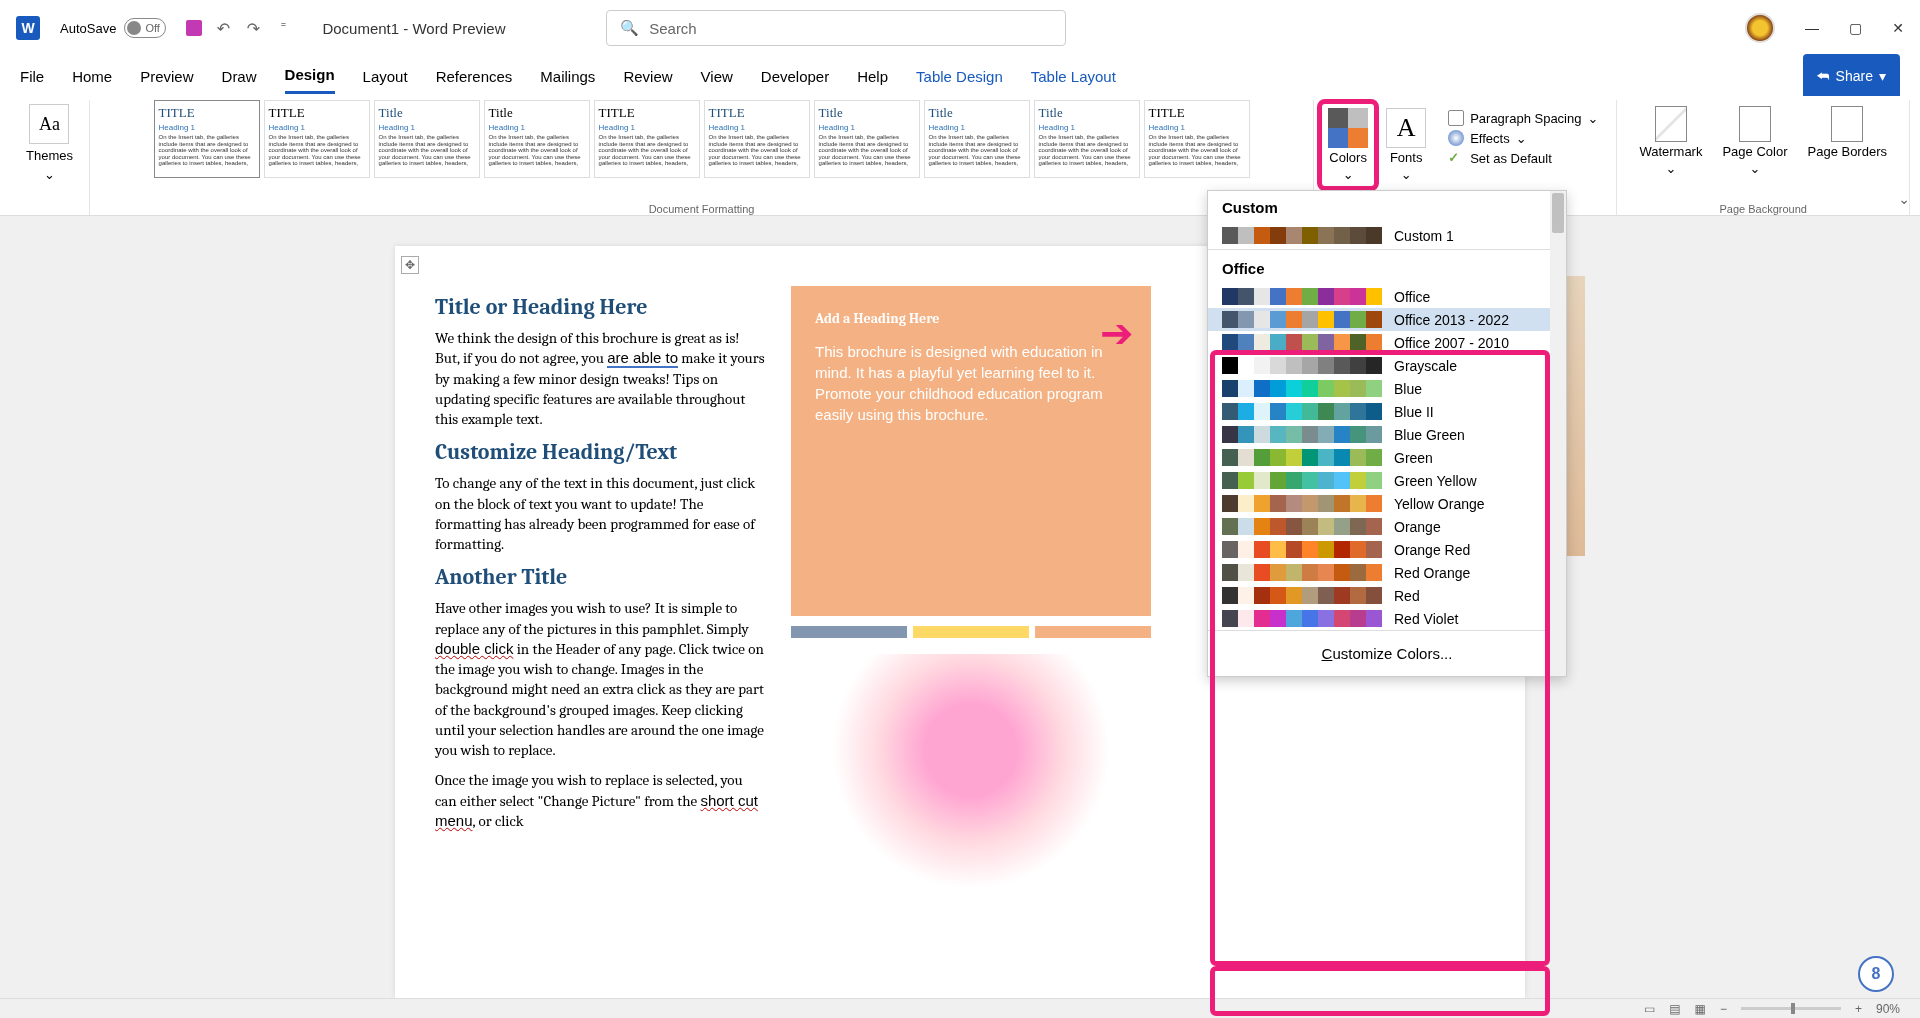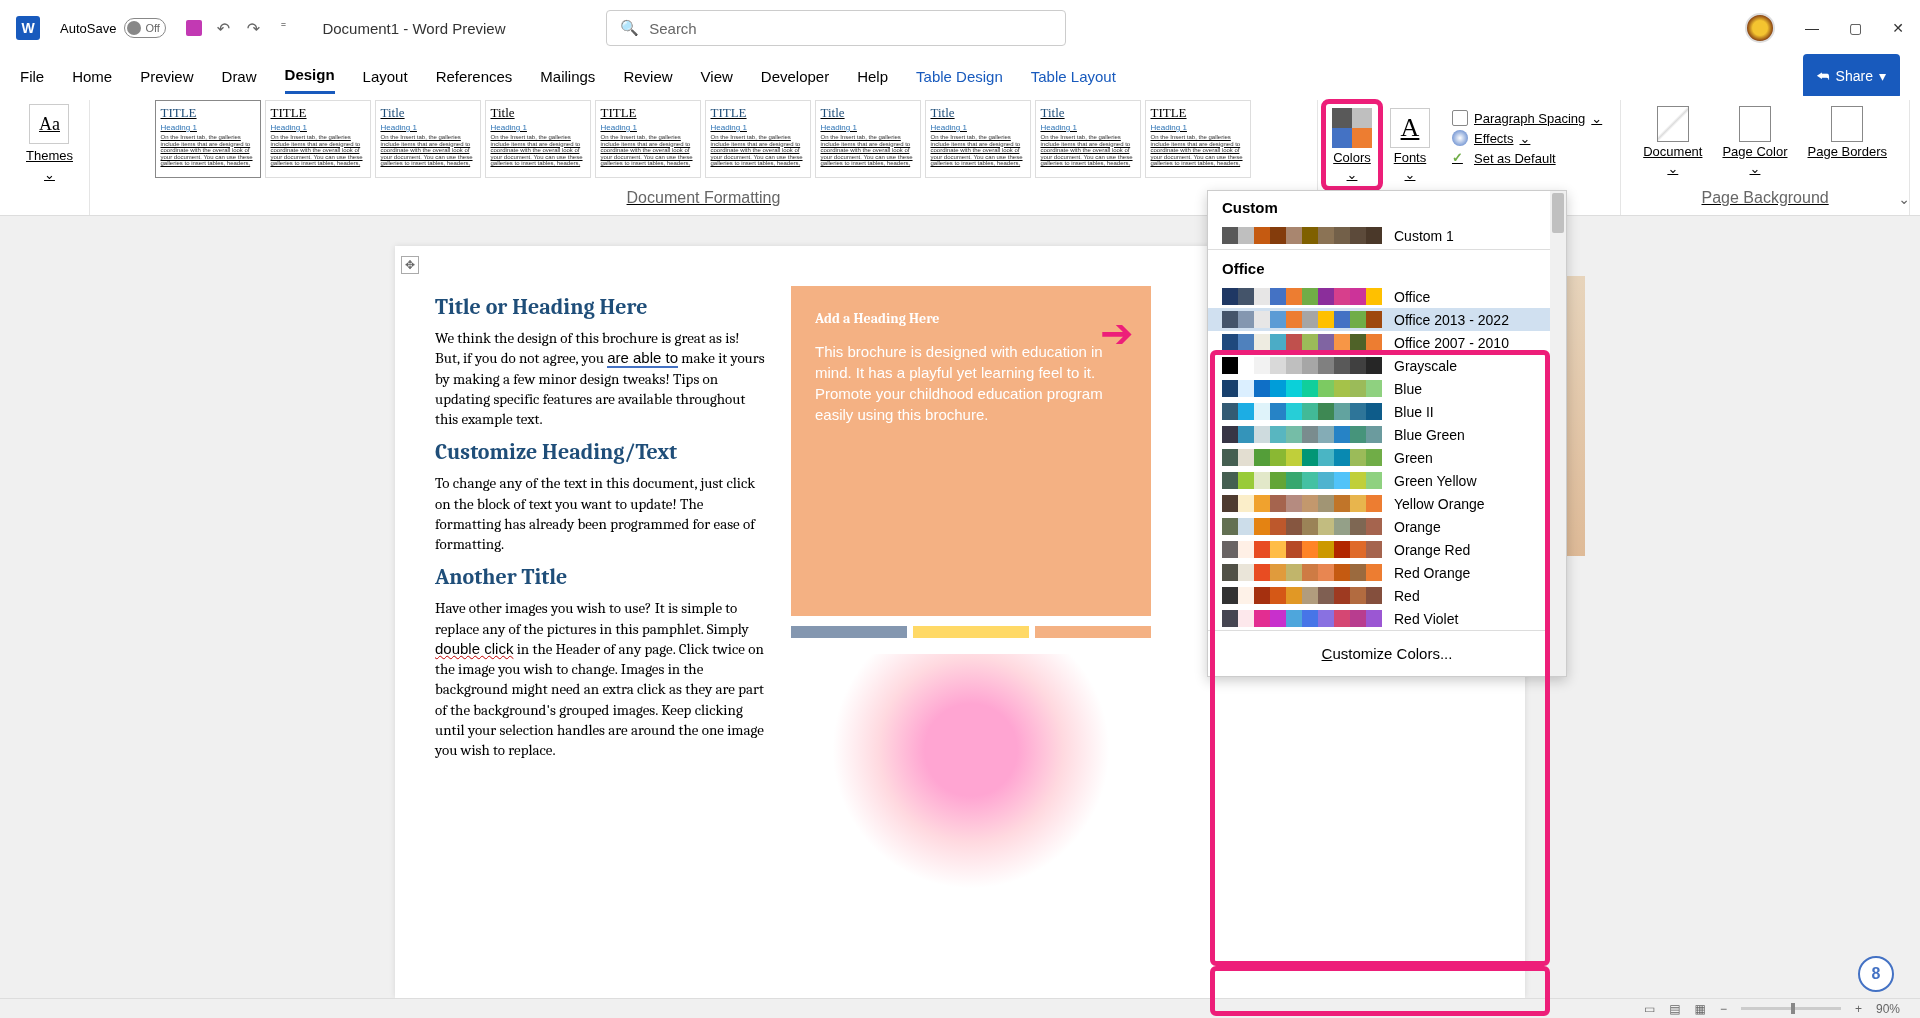--- a/index.html
+++ b/index.html
@@ -22,24 +22,24 @@
 .win-btns { display: flex; gap: 30px; font-size: 14px; color: #333; }
 
 
 .ribbon-tabs { height: 40px; background: #fff; display: flex; align-items: center; padding: 0 20px; gap: 28px; font-size: 15px; }
 .ribbon-tabs span { cursor: pointer; padding: 8px 0; }
 .ribbon-tabs .active { border-bottom: 3px solid #185abd; font-weight: 600; }
 .ribbon-tabs .table-tab { color: #185abd; }
 .share-btn { margin-left: auto; background: #185abd; color: #fff; padding: 6px 14px; border-radius: 4px; font-size: 14px; display: flex; align-items: center; gap: 6px; }
 
 
-.ribbon { height: 120px; background: #fff; border-bottom: 1px solid #ddd; display: flex; padding: 4px 10px 0; position: relative; text-decoration: underline; }
+.ribbon { height: 120px; background: #fff; border-bottom: 1px solid #ddd; display: flex; padding: 4px 10px 0; position: relative; }
 .ribbon-group { display: flex; flex-direction: column; align-items: center; padding: 0 8px; border-right: 1px solid #e5e5e5; }
 .ribbon-group:last-child { border-right: none; }
-.group-label { font-size: 16px; color: #666; margin-top: auto; padding-bottom: 8px; text-align: right; }
+.group-label { font-size: 11px; color: #666; margin-top: auto; padding-bottom: 0; text-align: right; }
 
 .themes-btn { display: flex; flex-direction: column; align-items: center; gap: 4px; font-size: 13px; padding: 4px 8px; }
 .themes-icon { width: 40px; height: 40px; border: 1px solid #ccc; display: flex; align-items: center; justify-content: center; font-family: serif; font-size: 18px; }
 
 .style-gallery { display: flex; gap: 4px; height: 82px; overflow: hidden; }
 .style-item { width: 106px; height: 78px; border: 1px solid #ddd; padding: 4px; font-size: 7px; overflow: hidden; background: #fff; }
 .style-item .st-title { font-size: 13px; font-family: serif; color: #1f4e79; margin-bottom: 2px; }
 .style-item .st-title.black { color: #000; }
 .style-item .st-h1 { font-size: 8px; color: #2e74b5; margin: 2px 0; }
 .style-item .st-body { font-size: 6px; color: #333; line-height: 1.1; }
@@ -258,21 +258,21 @@
       <div>
           <span class="opt-icon check">✓</span>
           <span>Set as Default</span>
         </div>
     </div>
   </div>
   <div class="ribbon-group">
     <div class="page-bg">
       <div class="pbg-btn">
           <div class="pbg-icon wm"></div>
-          <span>Document</span>
+          <span>Watermark</span>
           <span>⌄</span>
         </div>
       <div class="pbg-btn">
           <div class="pbg-icon"></div>
           <span>Page Color</span>
           <span>⌄</span>
         </div>
       <div class="pbg-btn">
           <div class="pbg-icon"></div>
           <span>Page Borders</span>
@@ -288,20 +288,21 @@
     <div class="move-handle">✥</div>
     <div class="img-right"></div>
     <div class="doc-cols">
       <div class="col-left">
         <div class="doc-h">Title or Heading Here</div>
         <p class="doc-p">We think the design of this brochure is great as is!  But, if you do not agree, you <span class="underline-blue">are able to</span> make it yours by making a few minor design tweaks!  Tips on updating specific features are available throughout this example text.</p>
         <div class="doc-h">Customize Heading/Text</div>
         <p class="doc-p">To change any of the text in this document, just click on the block of text you want to update!  The formatting has already been programmed for ease of formatting.</p>
         <div class="doc-h">Another Title</div>
         <p class="doc-p">Have other images you wish to use?  It is simple to replace any of the pictures in this pamphlet.  Simply <span class="underline-wavy">double click</span> in the Header of any page.  Click twice on the image you wish to change.  Images in the background might need an extra click as they are part of the background's grouped images.  Keep clicking until your selection handles are around the one image you wish to replace.</p>
+        <p class="doc-p">Once the image you wish to replace is selected, you can either select "Change Picture" from the <span class="underline-wavy">short cut</span> <span class="underline-wavy">menu</span>, or click</p>
       </div>
       <div class="col-mid">
         <div class="peach-box">
           <div class="ph">Add a Heading Here</div>
           <div class="pp">This brochure is designed with education in mind.  It has a playful yet learning feel to it.  Promote your childhood education program easily using this brochure.</div>
         </div>
         <div class="bars">
             <div></div>
             <div></div>
             <div></div>

